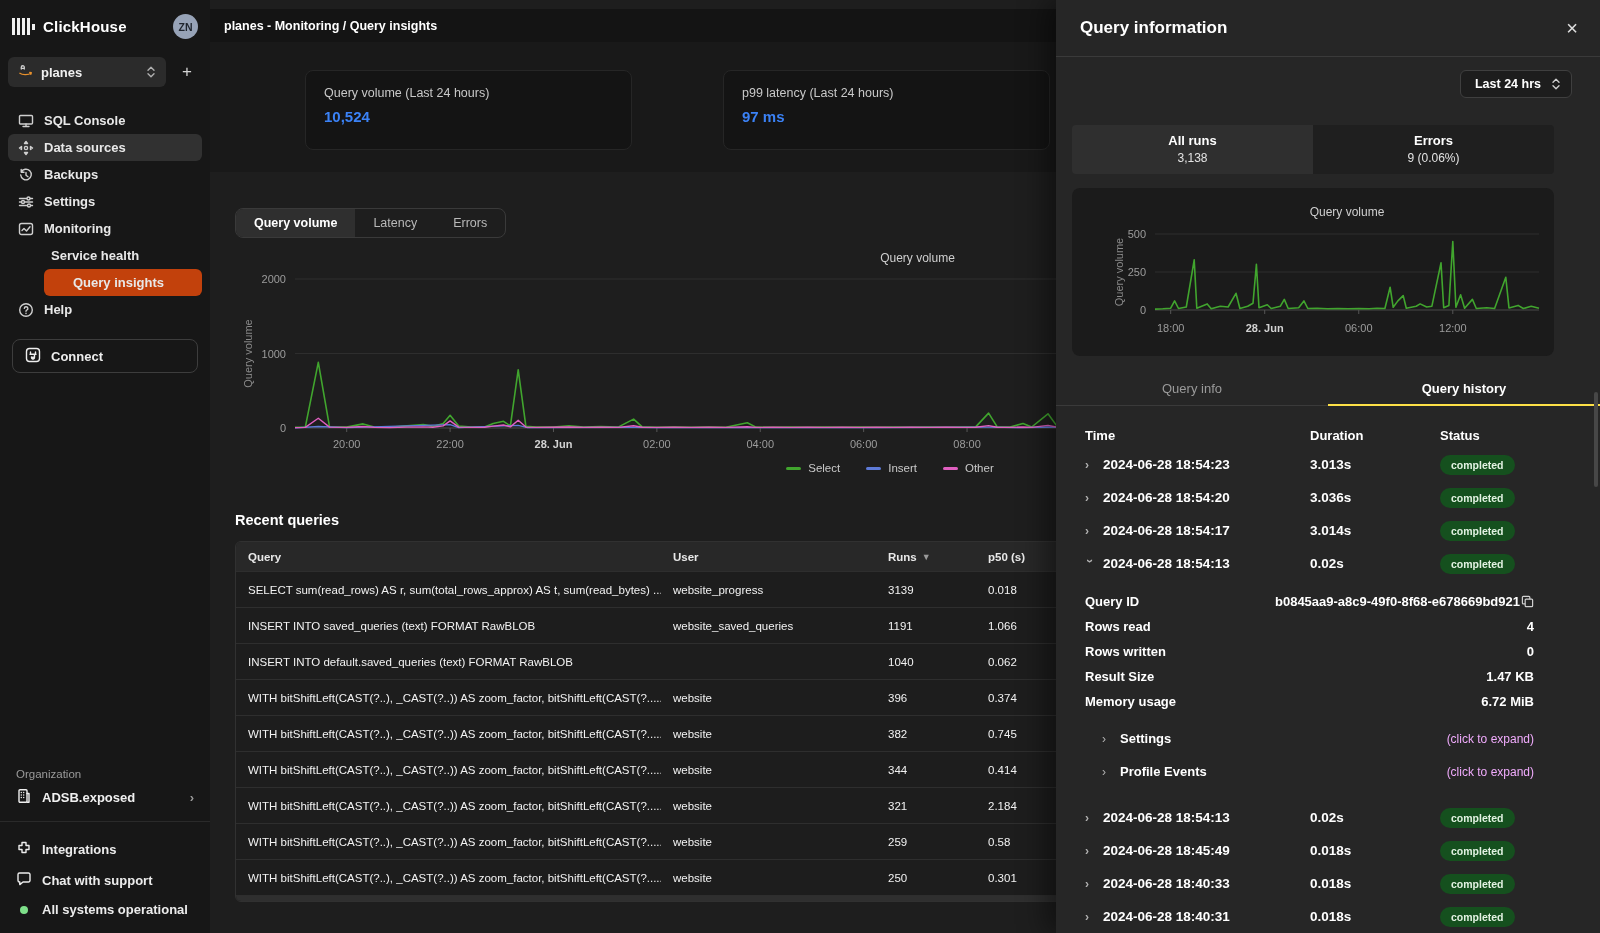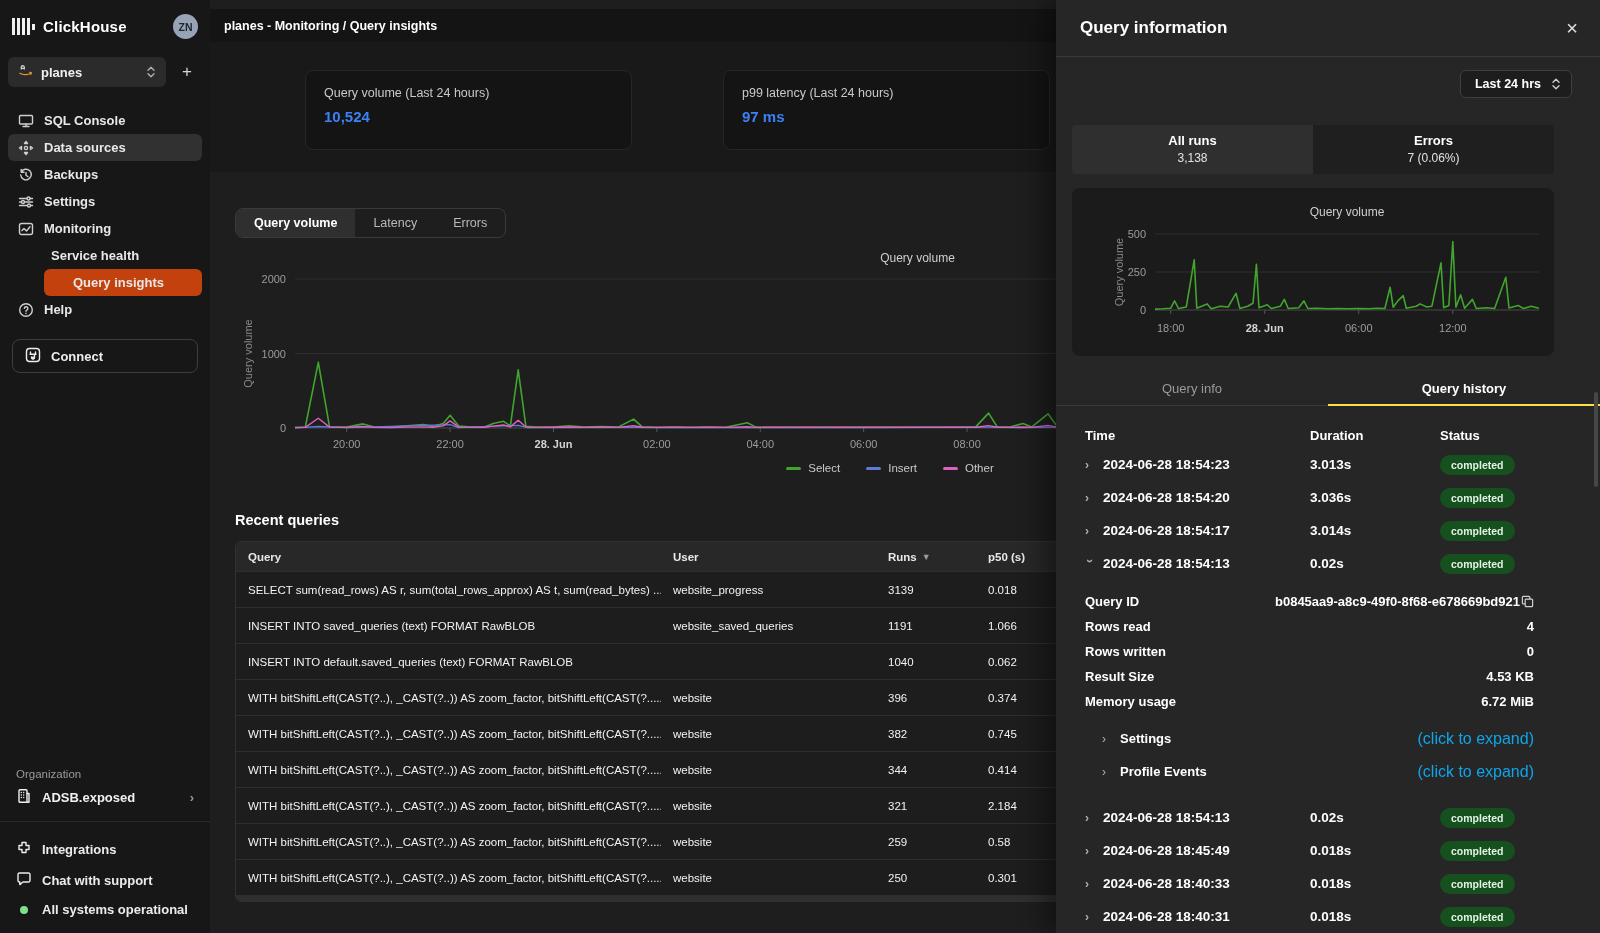--- a/index.html
+++ b/index.html
@@ -100,21 +100,21 @@
     padding:4px 11px; border-radius:11px; }
   .details { padding:9px 66px 0 29px; }
   .drow { display:flex; align-items:center; height:25px; }
   .drow .dl { font-size:13px; font-weight:bold; color:#fff; }
   .drow .dv { margin-left:auto; font-size:13px; font-weight:bold; color:#fff; display:flex; align-items:center; gap:1px; }
   .copy-ic { display:none; color:#cfcfcf; }
   .copy-ic.has-copy { display:inline-flex; cursor:pointer; }
   .expanders { padding:8px 66px 0 46px; }
   .xrow { display:flex; align-items:center; height:33px; cursor:pointer; }
   .xrow .xl { font-size:13px; font-weight:bold; color:#fff; margin-left:8px; }
-  .xrow .xh { margin-left:auto; font-size:16px; color:#0ea5e9; }
+  .xrow .xh { margin-left:auto; font-size:12px; color:#f0abfc; }
   .hist2 { padding:13px 40px 0 29px; }
   .panel-scroll { position:absolute; right:2px; top:392px; width:4px; height:95px; background:#474747; border-radius:2px; }
 </style>
 </head>
 <body>
 
 <div class="app">
 
   <aside class="sidebar">
     <div class="logo-row">
@@ -436,21 +436,21 @@
 
     <div class="segments">
 
         <div class="segment active">
           <div class="sgl">All runs</div>
           <div class="sgv">3,138</div>
         </div>
 
         <div class="segment">
           <div class="sgl">Errors</div>
-          <div class="sgv">7 (0.06%)</div>
+          <div class="sgv">9 (0.06%)</div>
         </div>
       </div>
 
     <div class="mini-card">
         <svg width="472" height="150" style="display: block;">
           <line x1="80" x2="464" y1="112" y2="112" stroke="#4a4a4a" stroke-width="1"></line>
           <text x="71" y="116" text-anchor="end" fill="#9c9c9c" font-size="11">0</text>
           <line x1="80" x2="464" y1="74" y2="74" stroke="#2e2e2e" stroke-width="1"></line>
           <text x="71" y="78" text-anchor="end" fill="#9c9c9c" font-size="11">250</text>
           <line x1="80" x2="464" y1="36" y2="36" stroke="#2e2e2e" stroke-width="1"></line>
@@ -547,21 +547,21 @@
         <div class="drow">
           <span class="dl">Rows written</span>
           <span class="dv">
             <span>0</span>
           </span>
         </div>
 
         <div class="drow">
           <span class="dl">Result Size</span>
           <span class="dv">
-            <span>4.53 KB</span>
+            <span>1.47 KB</span>
           </span>
         </div>
 
         <div class="drow">
           <span class="dl">Memory usage</span>
           <span class="dv">
             <span>6.72 MiB</span>
           </span>
         </div>
       </div>

